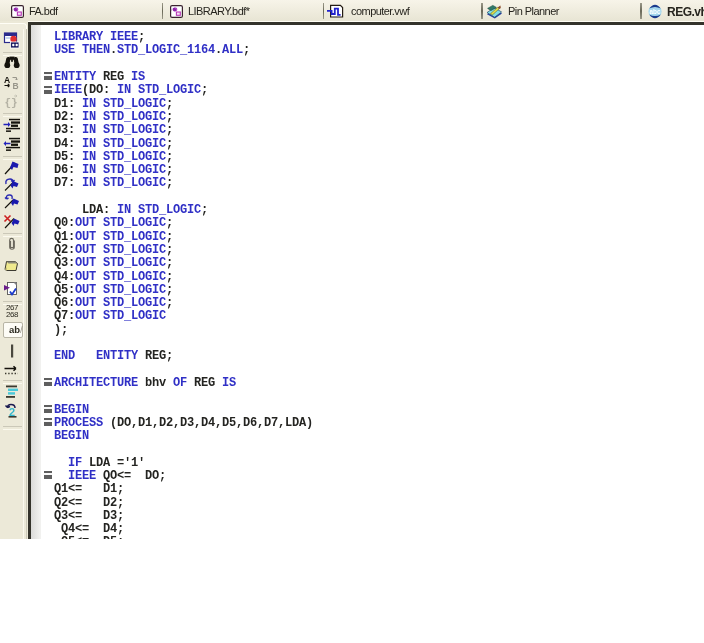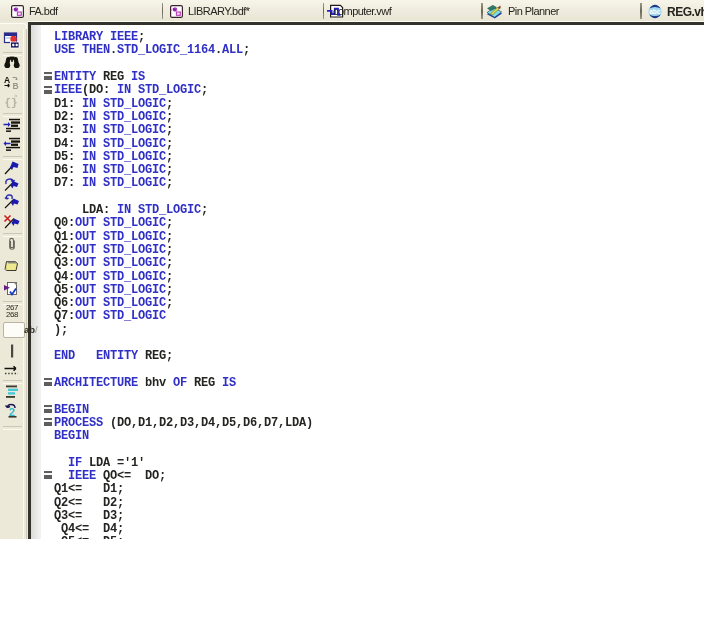--- a/index.html
+++ b/index.html
@@ -51,21 +51,21 @@
     <rect x="6.4" y="7.0" width="3.9" height="3.3" fill="#f6e0f6" stroke="#b836b8" stroke-width="1.1"></rect>
     <rect x="0" y="4.4" width="1.3" height="1.2" fill="#43303c"></rect>
   </svg>
   <div class="tablabel" style="left:188px">LIBRARY.bdf*</div>
   <div class="tabsep" style="left:322.5px"></div>
 
   <svg class="tabicon" style="position:absolute;left:327px;top:4px" width="17" height="15" viewBox="0 0 17 15">
     <path d="M3.6 1.3 L13.4 1.3 L15.6 3.5 L15.6 13 L3.6 13 Z" fill="#ffffff" stroke="#241c14" stroke-width="1.2"></path>
     <path d="M0 6.8 L4.6 6.8 L4.6 10 L7.8 10 L7.8 4.6 L11 4.6 L11 10.8 L13.6 10.8" fill="none" stroke="#2121cc" stroke-width="1.8"></path>
   </svg>
-  <div class="tablabel" style="left:333px">computer.vwf</div>
+  <div class="tablabel" style="left:351px">computer.vwf</div>
   <div class="tabsep" style="left:481px"></div>
 
   <svg class="tabicon" style="position:absolute;left:486px;top:4px" width="17" height="16" viewBox="0 0 17 16">
     <path d="M8.2 5.2 L16 9.4 L8.8 14.6 L1 10.2 Z" fill="#223a9e"></path>
     <path d="M8.2 3.6 L15.6 8.0 L8.6 13.2 L1 8.6 Z" fill="#7fdde8" stroke="#2a4a6a" stroke-width="0.7"></path>
     <path d="M1.6 4.4 L6.8 1.4 L10.4 3.4 L5.0 6.6 Z" fill="#2e7a68" stroke="#1a4a3c" stroke-width="0.6"></path>
     <path d="M4.4 9.8 L11.6 3.4 L13.4 4.6 L6.6 10.8 Z" fill="#e6e048" stroke="#6a6a20" stroke-width="0.6"></path>
     <path d="M11.6 3.4 L14.4 1.6 L14.8 4.0 L13.4 4.9 Z" fill="#8a4a28"></path>
   </svg>
   <div class="tablabel" style="left:508px">Pin Planner</div>
@@ -167,21 +167,21 @@
     <path d="M2 11.5 L4 12.5 L4 9 Z" fill="#c9c37a"></path>
   </svg>
   <svg class="ticon" style="top:281px" width="18" height="17" viewBox="0 0 18 17">
     <rect x="4.5" y="1.5" width="9" height="12" fill="#ffffff" stroke="#555" stroke-width="0.9"></rect>
     <path d="M13.5 1.5 L13.5 4.5 L10.5 1.5 Z" fill="#888"></path>
     <path d="M1 4 L7 6.8 L1 9.6 Z" fill="#6a1b8a"></path>
     <path d="M7 10.5 L9 13.5 L13 7.5" stroke="#1a3acc" stroke-width="1.8" fill="none"></path>
   </svg>
   <div class="tsep" style="top:301px"></div>
   <div class="ticon" style="top:303.5px;font-size:8px;font-weight:normal;color:#2c2a20;line-height:7px;text-align:center;letter-spacing:-0.5px">267<br>268</div>
-  <div class="ticon" style="top:321.5px;width:20px;height:16px;background:#fdfcf6;border:1px solid #b8b5a5;border-radius:2px;font-size:9.5px;font-weight:bold;color:#2c2a20;text-align:right;padding-left:20px;box-sizing:border-box;line-height:14px">ab<span style="color:#9a978a;font-weight:normal">/</span></div>
+  <div class="ticon" style="top:321.5px;width:20px;height:16px;background:#fdfcf6;border:1px solid #b8b5a5;border-radius:2px;font-size:9.5px;font-weight:bold;color:#2c2a20;text-align:right;padding-left:5px;box-sizing:border-box;line-height:14px">ab<span style="color:#9a978a;font-weight:normal">/</span></div>
   <svg class="ticon" style="top:342.5px" width="18" height="17" viewBox="0 0 18 17">
     <rect x="8" y="1.5" width="2.2" height="13" fill="#4a483e"></rect>
   </svg>
   <svg class="ticon" style="top:362.5px" width="18" height="17" viewBox="0 0 18 17">
     <path d="M1.5 5.5 L13 5.5 M13 5.5 L10.5 3.3 M13 5.5 L10.5 7.7" stroke="#14120c" stroke-width="1.5" fill="none"></path>
     <path d="M2 10.5 L15 10.5" stroke="#3a382e" stroke-width="1.4" stroke-dasharray="1.4 1.8"></path>
   </svg>
   <div class="tsep" style="top:380px"></div>
   <svg class="ticon" style="top:383.5px" width="18" height="17" viewBox="0 0 18 17">
     <rect x="3" y="1.5" width="11" height="1.8" fill="#3a382e"></rect>

